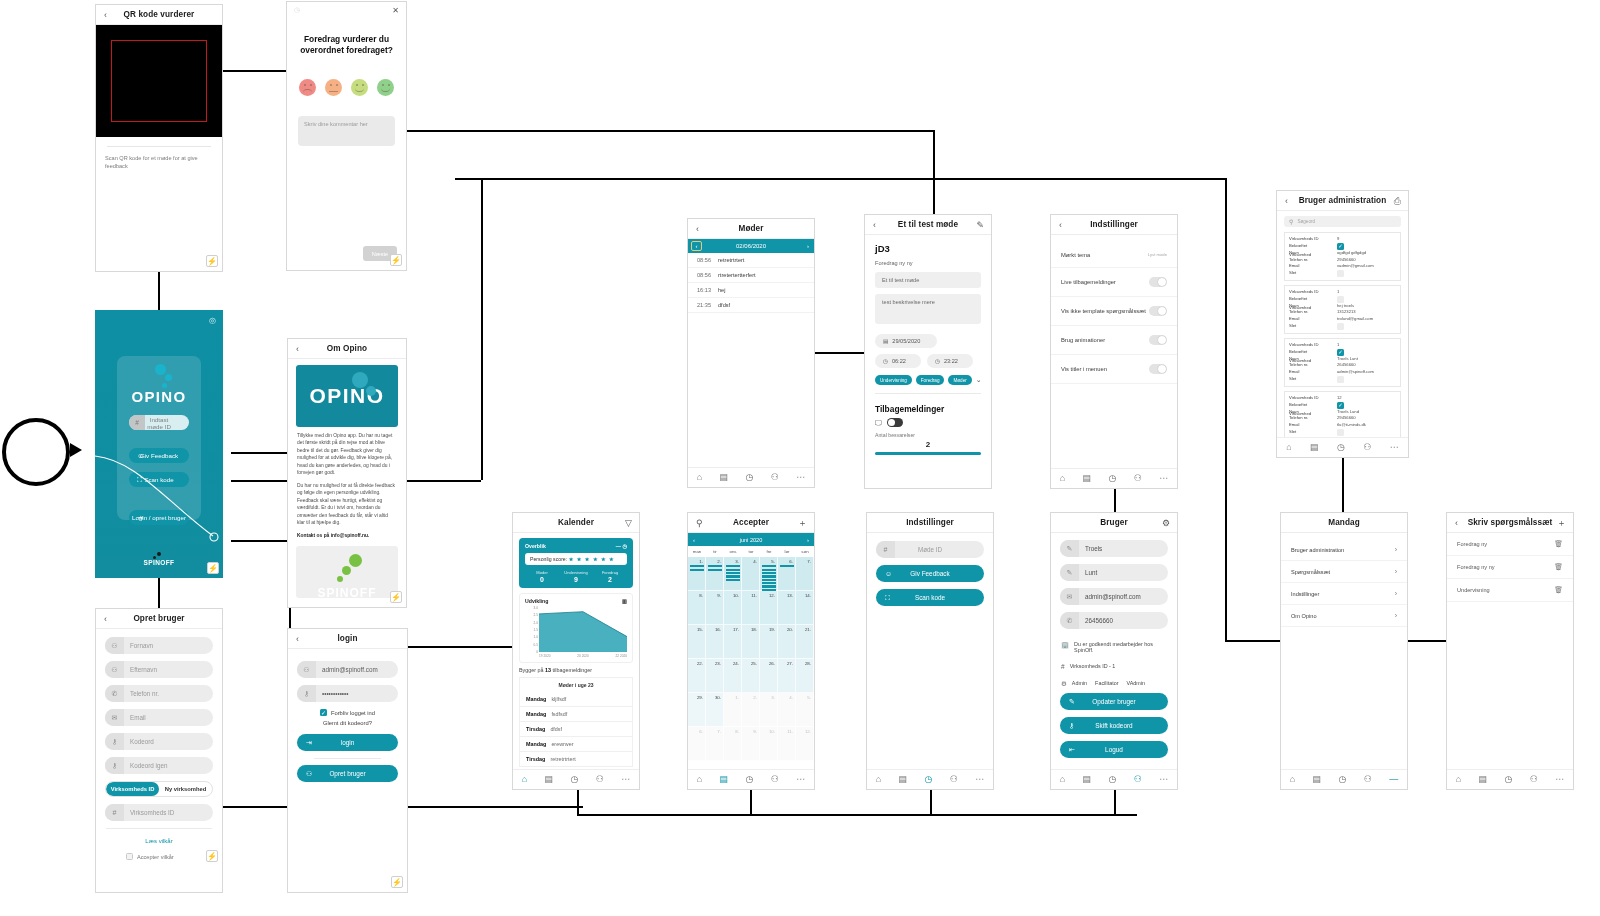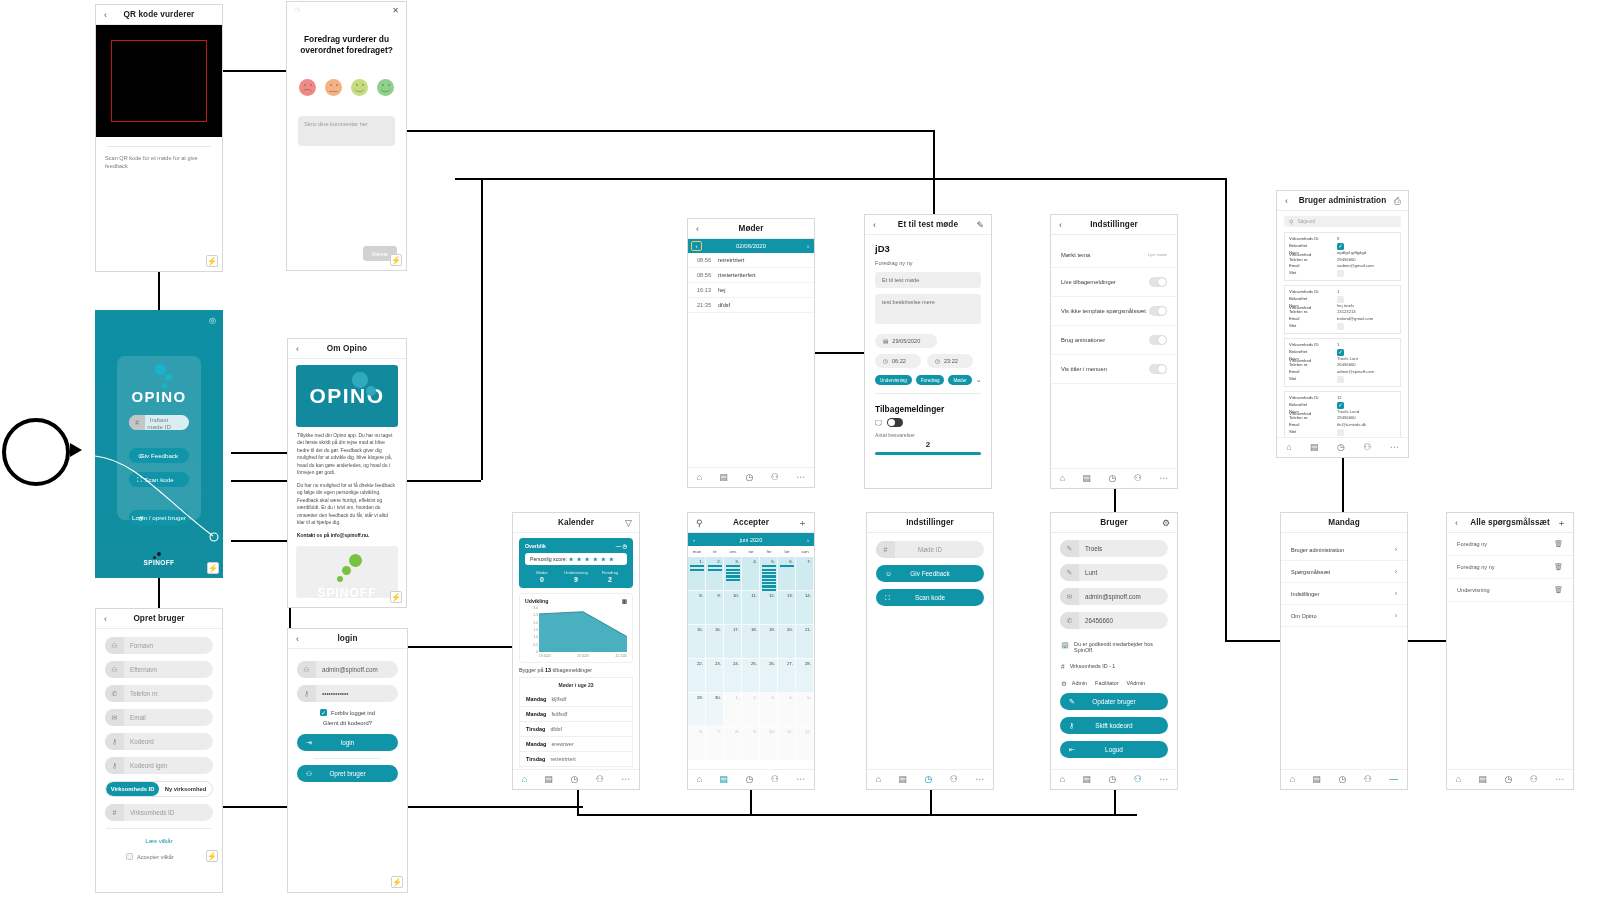--- a/index.html
+++ b/index.html
@@ -1231,21 +1231,21 @@
       <span>▤</span>
       <span>◷</span>
       <span>⚇</span>
       <span class="active">—</span>
     </div>
   </div>
 
   <div class="phone" id="sporgsmal">
     <div class="phone-head">
       <span class="back">‹</span>
-      <span class="phone-title">Alle spørgsmålssæt</span>
+      <span class="phone-title">Skriv spørgsmålssæt</span>
       <span class="hd-right">＋</span>
     </div>
     <div class="phone-body">
       <div class="sq-row">
         <span class="lb">Foredrag ny</span>
         <span class="tr">🗑</span>
         </div>
       <div class="sq-row">
         <span class="lb">Foredrag ny ny</span>
         <span class="tr">🗑</span>

